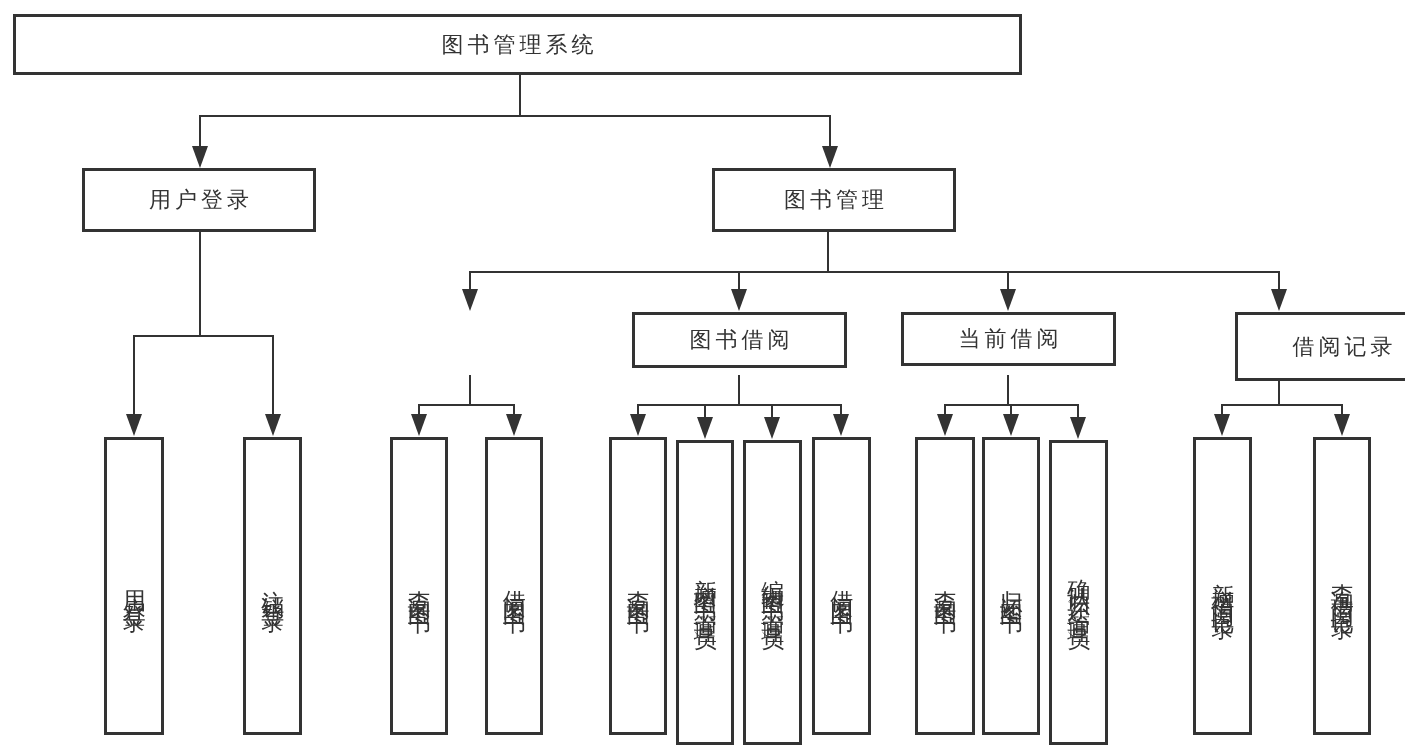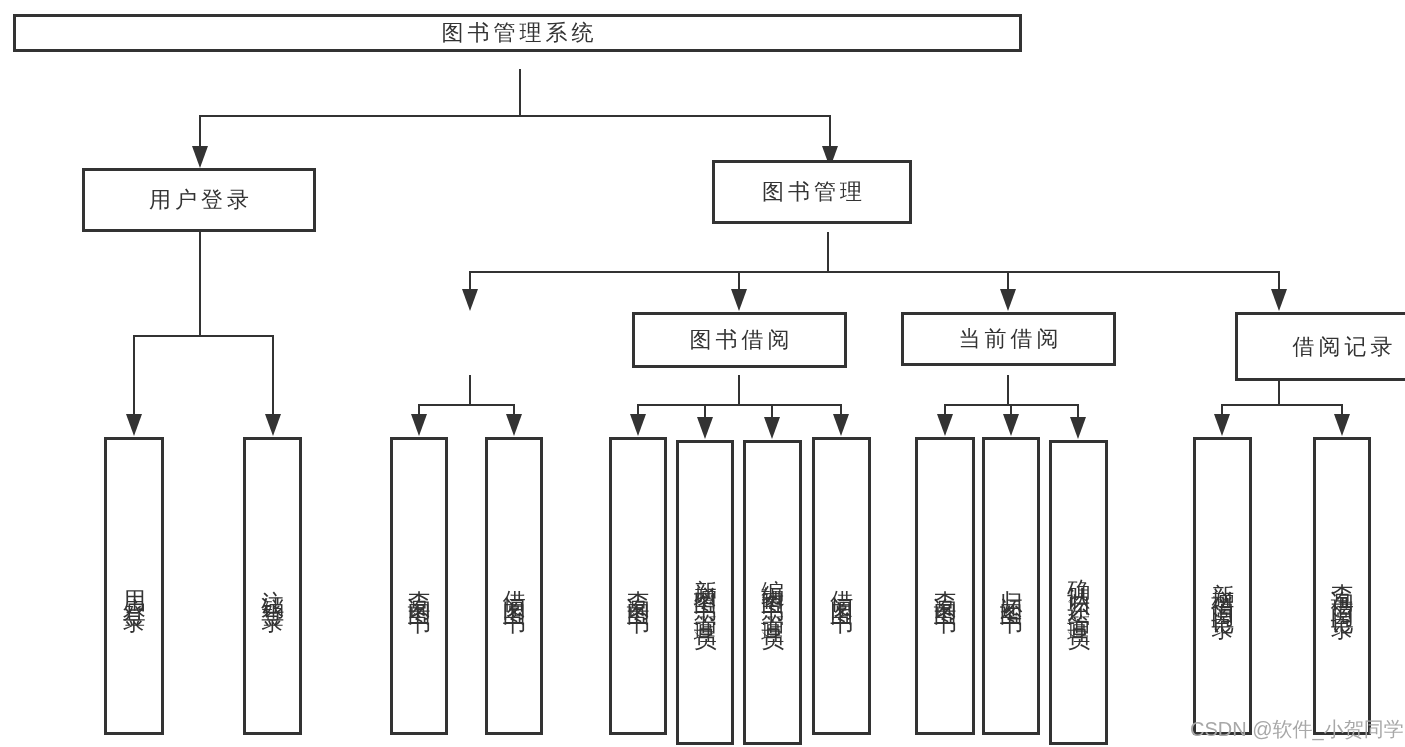--- a/index.html
+++ b/index.html
@@ -108,28 +108,28 @@
   <div class="hline" style="left:944px;top:404px;width:135px"></div>
   <div class="arrow" style="left:937px;top:404px;height:32px"></div>
   <div class="arrow" style="left:1003px;top:404px;height:32px"></div>
   <div class="arrow" style="left:1070px;top:404px;height:35px"></div>
 
   <div class="vline" style="left:1278px;top:375px;height:31px"></div>
   <div class="hline" style="left:1221px;top:404px;width:122px"></div>
   <div class="arrow" style="left:1214px;top:404px;height:32px"></div>
   <div class="arrow" style="left:1334px;top:404px;height:32px"></div>
 
-  <div class="node hnode" style="left:13px;top:14px;width:1009px;height:38px">
+  <div class="node hnode" style="left:13px;top:14px;width:1009px;height:61px">
     <span class="lbl">图书管理系统</span>
   </div>
 
   <div class="node hnode" style="left:82px;top:168px;width:234px;height:64px">
     <span class="lbl">用户登录</span>
   </div>
-  <div class="node hnode" style="left:712px;top:160px;width:200px;height:64px">
+  <div class="node hnode" style="left:712px;top:168px;width:244px;height:64px">
     <span class="lbl">图书管理</span>
   </div>
 
   <div class="node hnode" style="left:632px;top:312px;width:215px;height:56px">
     <span class="lbl">图书借阅</span>
   </div>
   <div class="node hnode" style="left:901px;top:312px;width:215px;height:54px">
     <span class="lbl">当前借阅</span>
   </div>
   <div class="node hnode" style="left:1235px;top:312px;width:215px;height:69px">
@@ -173,15 +173,14 @@
     <span class="lbl">确认归还（管理员）</span>
   </div>
 
   <div class="node vnode" style="left:1193px;top:437px;width:59px;height:298px">
     <span class="lbl">新增借阅记录</span>
   </div>
   <div class="node vnode" style="left:1313px;top:437px;width:58px;height:298px">
     <span class="lbl">查询借阅记录</span>
   </div>
 
-  <div class="watermark">CSDN @软件_小贺同学</div>
 
 </div>
 
 </body></html>

